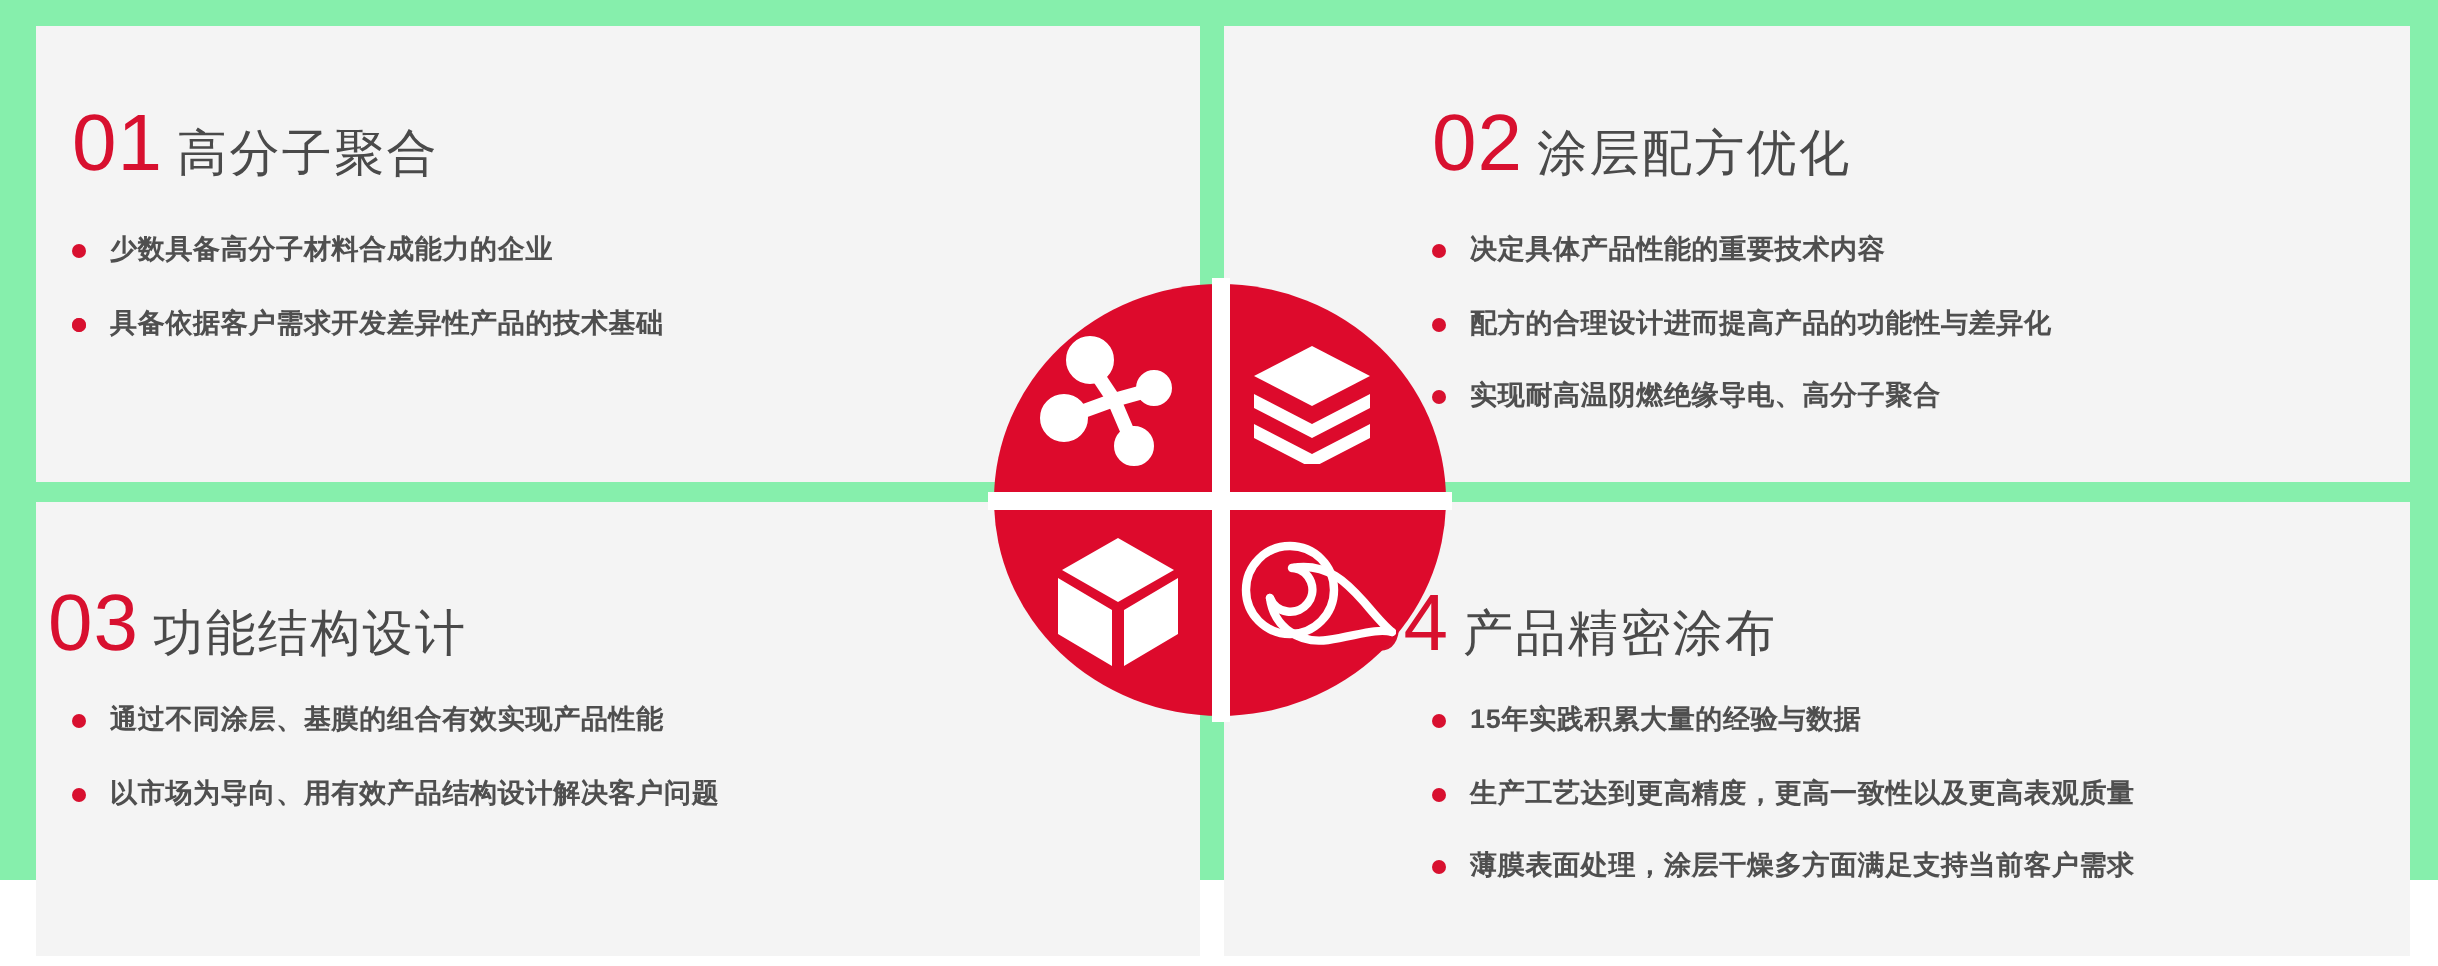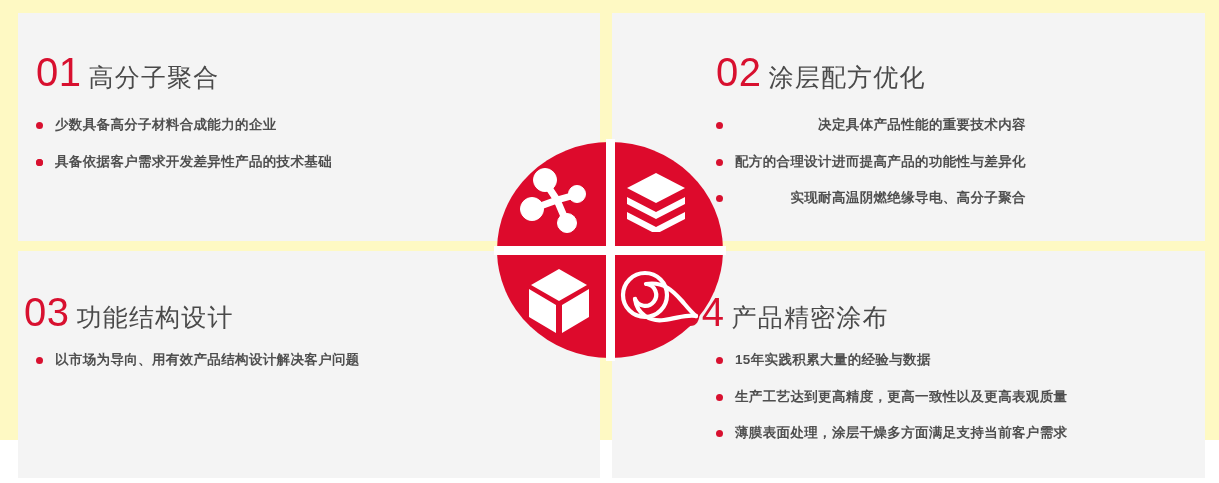--- a/index.html
+++ b/index.html
@@ -15,21 +15,21 @@
     font-family: "Liberation Sans", "DejaVu Sans", sans-serif;
     -webkit-font-smoothing: antialiased;
   }
 
   #stage {
     position: absolute;
     left: 0;
     top: 0;
     width: 1219px;
     height: 440px;
-    background: #fef9c3;
+    background: #86efac;
   }
 
   
   .panel {
     position: absolute;
     background: #f4f4f4;
     box-sizing: border-box;
   }
   .panel.tl { left: 18px;  top: 13px;  width: 582px; height: 228px; }
   .panel.tr { left: 612px; top: 13px;  width: 593px; height: 228px; }
@@ -154,30 +154,31 @@
   </div>
   <ul class="bullets" style="left:36px; top:118px;">
     <li><span class="dot"></span><span>少数具备高分子材料合成能力的企业</span></li>
     <li><span class="dot"></span></li>
     <li><span class="dot"></span><span>具备依据客户需求开发差异性产品的技术基础</span></li>
   </ul>
 
   <div class="heading" style="left:716px; top:52px;text-align:right;">
     <span class="num">02</span><span class="title">涂层配方优化</span>
   </div>
-  <ul class="bullets" style="left:716px; top:118px;text-align:right;">
+  <ul class="bullets" style="left:716px; top:118px;">
     <li><span class="dot"></span><span>决定具体产品性能的重要技术内容</span></li>
     <li><span class="dot"></span><span>配方的合理设计进而提高产品的功能性与差异化</span></li>
     <li><span class="dot"></span><span>实现耐高温阴燃绝缘导电、高分子聚合</span></li>
   </ul>
 
   <div class="heading" style="left:24px; top:292px;">
     <span class="num">03</span><span class="title">功能结构设计</span>
   </div>
   <ul class="bullets" style="left:36px; top:353px;">
+    <li><span class="dot"></span><span>通过不同涂层、基膜的组合有效实现产品性能</span></li>
     <li><span class="dot"></span><span>以市场为导向、用有效产品结构设计解决客户问题</span></li>
   </ul>
 
   <div class="heading" style="left:679px; top:292px;">
     <span class="num">04</span><span class="title">产品精密涂布</span>
   </div>
   <ul class="bullets" style="left:716px; top:353px;">
     <li><span class="dot"></span><span>15年实践积累大量的经验与数据</span></li>
     <li><span class="dot"></span><span>生产工艺达到更高精度，更高一致性以及更高表观质量</span></li>
     <li><span class="dot"></span><span>薄膜表面处理，涂层干燥多方面满足支持当前客户需求</span></li>

